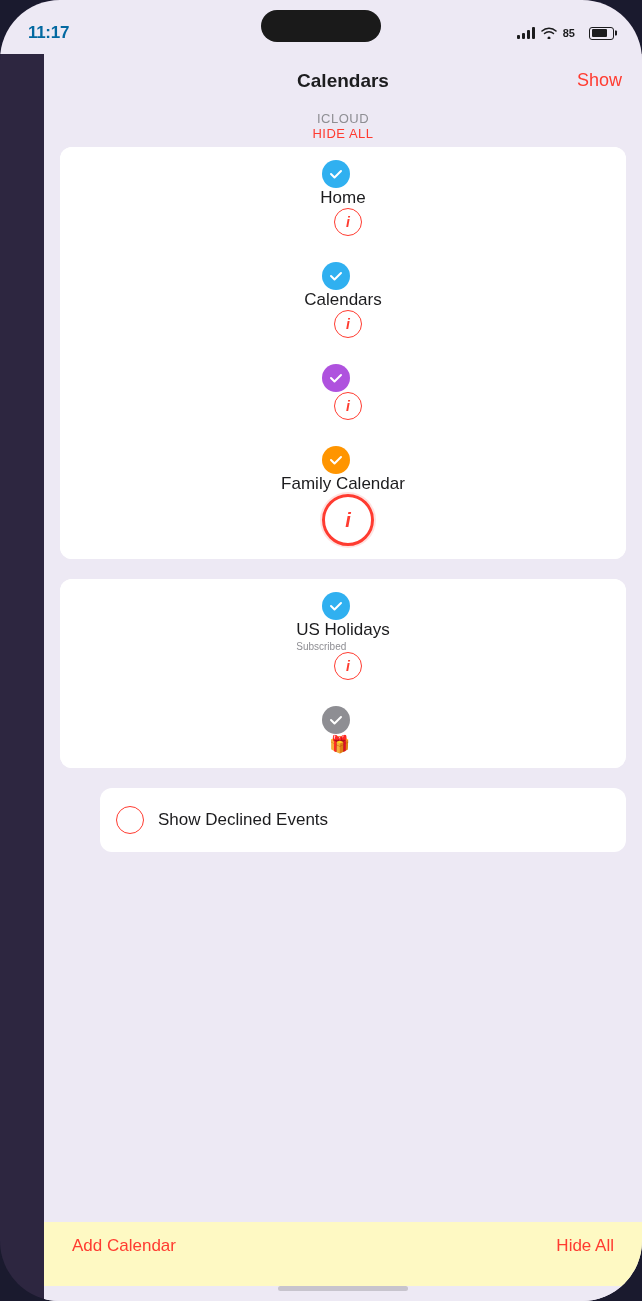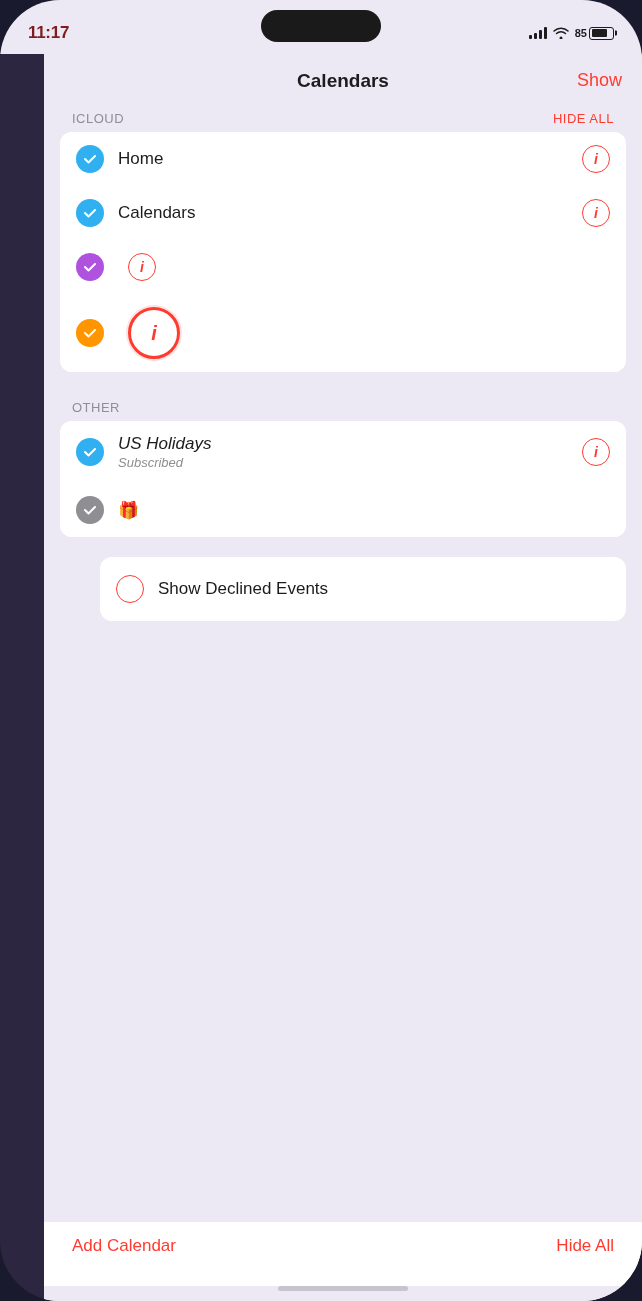--- a/index.html
+++ b/index.html
@@ -34,21 +34,21 @@
       align-items: center;
       justify-content: space-between;
       padding: 12px 28px 0 28px;
       background: #ede9f4;
       flex-shrink: 0;
     }
 
     .status-time {
       font-size: 17px;
       font-weight: 600;
-      color: #7f1d1d;
+      color: #0369a1;
       letter-spacing: -0.3px;
     }
 
     .status-icons {
       display: flex;
       align-items: center;
       gap: 6px;
     }
 
     .signal-bars {
@@ -60,21 +60,21 @@
 
     .signal-bar {
       width: 3px;
       background: #1c1c1e;
       border-radius: 1px;
     }
 
     .battery-icon {
       display: flex;
       align-items: center;
-      gap: 2px;
+      gap: 14px;
       font-size: 11px;
       font-weight: 600;
       color: #1c1c1e;
     }
 
     .battery-body {
       width: 25px;
       height: 13px;
       border: 1.5px solid #1c1c1e;
       border-radius: 3px;
@@ -161,20 +161,21 @@
     
     .section {
       margin-bottom: 20px;
     }
 
     .section-header {
       display: flex;
       justify-content: space-between;
       align-items: center;
       padding: 8px 12px 6px 12px;
+      flex-direction: column;
     }
 
     .section-label {
       font-size: 13px;
       font-weight: 400;
       color: #8e8e93;
       letter-spacing: 0.5px;
       text-transform: uppercase;
     }
 
@@ -193,20 +194,21 @@
       overflow: hidden;
     }
 
     .list-item {
       display: flex;
       align-items: center;
       padding: 13px 16px;
       background: #ffffff;
       position: relative;
       min-height: 52px;
+      flex-direction: column;
     }
 
     .list-item:not(:last-child)::after {
       content: '';
       position: absolute;
       bottom: 0;
       left: 56px;
       right: 0;
       height: 0.5px;
       background: #e0e0e5;
@@ -229,21 +231,21 @@
     }
 
     .item-label {
       flex: 1;
       font-size: 17px;
       color: #1c1c1e;
       font-weight: 400;
     }
 
     .item-sublabel {
-      font-size: 13px;
+      font-size: 10px;
       color: #8e8e93;
       display: block;
       margin-top: 1px;
     }
 
     .info-btn {
       width: 28px;
       height: 28px;
       border-radius: 50%;
       border: 1.5px solid #ff3b30;
@@ -301,21 +303,21 @@
       height: 28px;
       border-radius: 50%;
       border: 1.5px solid #ff3b30;
       margin-right: 14px;
       flex-shrink: 0;
       background: transparent;
     }
 
     
     .bottom-bar {
-      background: #ffffff;
+      background: #fef9c3;
       padding: 14px 28px 30px 28px;
       display: flex;
       justify-content: space-between;
       flex-shrink: 0;
     }
 
     .bottom-add {
       font-size: 17px;
       color: #ff3b30;
       font-weight: 400;
@@ -417,39 +419,37 @@
             </div>
             <div class="info-btn">i</div>
           </div>
 
           <div class="list-item">
             <div class="check-circle" style="background:#ff9500;">
               <svg viewBox="0 0 18 18" fill="none">
                   <path d="M4 9l3.5 3.5L14 6" stroke="white" stroke-width="2" stroke-linecap="round" stroke-linejoin="round"></path>
                 </svg>
             </div>
+            <span class="item-label">Family Calendar</span>
             <div class="info-btn-highlighted">i</div>
           </div>
 
         </div>
       </div>
 
       <div class="section">
-        <div class="section-header">
-          <span class="section-label">OTHER</span>
-        </div>
         <div class="card">
 
           <div class="list-item">
             <div class="check-circle" style="background:#30b0f0;">
               <svg viewBox="0 0 18 18" fill="none">
                   <path d="M4 9l3.5 3.5L14 6" stroke="white" stroke-width="2" stroke-linecap="round" stroke-linejoin="round"></path>
                 </svg>
             </div>
-            <div style="flex:1;font-style:italic;">
+            <div style="flex:1;">
               <span class="item-label">US Holidays</span>
               <span class="item-sublabel">Subscribed</span>
             </div>
             <div class="info-btn">i</div>
           </div>
 
           <div class="list-item">
             <div class="check-circle" style="background:#8e8e93;">
               <svg viewBox="0 0 18 18" fill="none">
                   <path d="M4 9l3.5 3.5L14 6" stroke="white" stroke-width="2" stroke-linecap="round" stroke-linejoin="round"></path>

